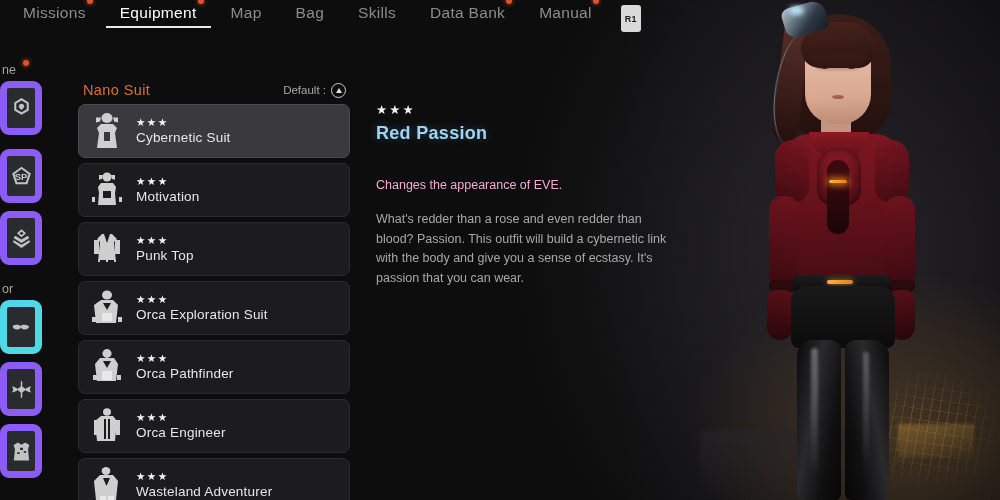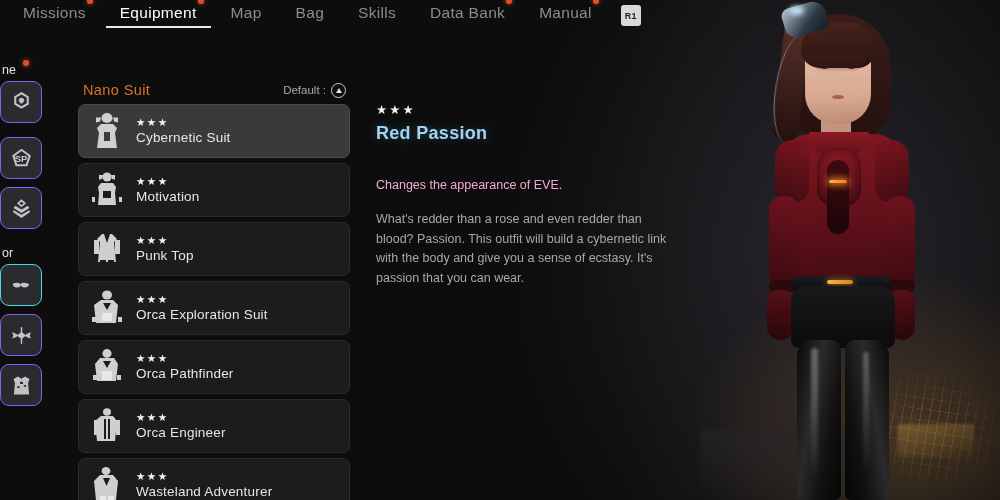--- a/index.html
+++ b/index.html
@@ -128,33 +128,33 @@
   .topnav { position:absolute; left:0; top:0; width:720px; height:34px;
     display:flex; align-items:flex-start; gap:0; padding-left:6px; z-index:6; }
   .tab { position:relative; padding:4px 17px 0 17px; font-size:15.5px;
     letter-spacing:.3px; color:#8c8c8c; white-space:nowrap; }
   .tab.active { color:#ffffff; }
   .tab.active .tab-underline { display:block; }
   .tab-underline { display:none; position:absolute; left:3px; right:3px; top:26px;
     height:2px; background:#e9e9e9; }
   .dot { position:absolute; top:-2px; right:10px; width:6px; height:6px;
     border-radius:50%; background:#e0512a; box-shadow:0 0 5px rgba(224,81,42,.9); }
-  .r1badge { margin-left:12px; margin-top:5px; width:20px; height:21px;
+  .r1badge { margin-left:12px; margin-top:5px; width:20px; height:27px;
     background:#d9d9d9; color:#1b1b1b; font-size:9px; font-weight:bold;
     border-radius:3px; display:flex; align-items:center; justify-content:center;
     letter-spacing:.2px; }
 
   
   .rail { position:absolute; left:-22px; top:60px; width:74px; z-index:5; }
-  .rail-label { font-size:12.5px; color:#e5e5e5; margin:0 0 4px 24px; position:relative;
+  .rail-label { font-size:12.5px; color:#a3a3a3; margin:0 0 4px 24px; position:relative;
     display:inline-block; }
   .rail-label .dot { top:-3px; right:-13px; }
   .rail-group { margin-bottom:14px; }
-  .slot { position:relative; width:42px; height:42px; margin:0 0 8px 22px;
-    background:#2a2b2f; border:1px solid #8b5cf6; border-radius:9px;
+  .slot { position:relative; width:42px; height:54px; margin:0 0 8px 22px;
+    background:#2a2b2f; border:7px solid #8b5cf6; border-radius:9px;
     display:flex; align-items:center; justify-content:center; }
   .slot.sel:before { content:""; position:absolute; left:-23px; top:-1px;
     width:4px; height:42px; background:#4fd8e8; border-radius:2px;
     box-shadow:0 0 7px rgba(79,216,232,.85); }
   .slot.sel { border-color:#4fd8e8; }
   .slot svg { width:25px; height:25px; fill:#c2c2c2; }
   .slot .sp { font-size:9.5px; font-weight:bold; color:#c9c9c9; }
 
   
   .listpane { position:absolute; left:78px; top:82px; width:272px; z-index:5; }

